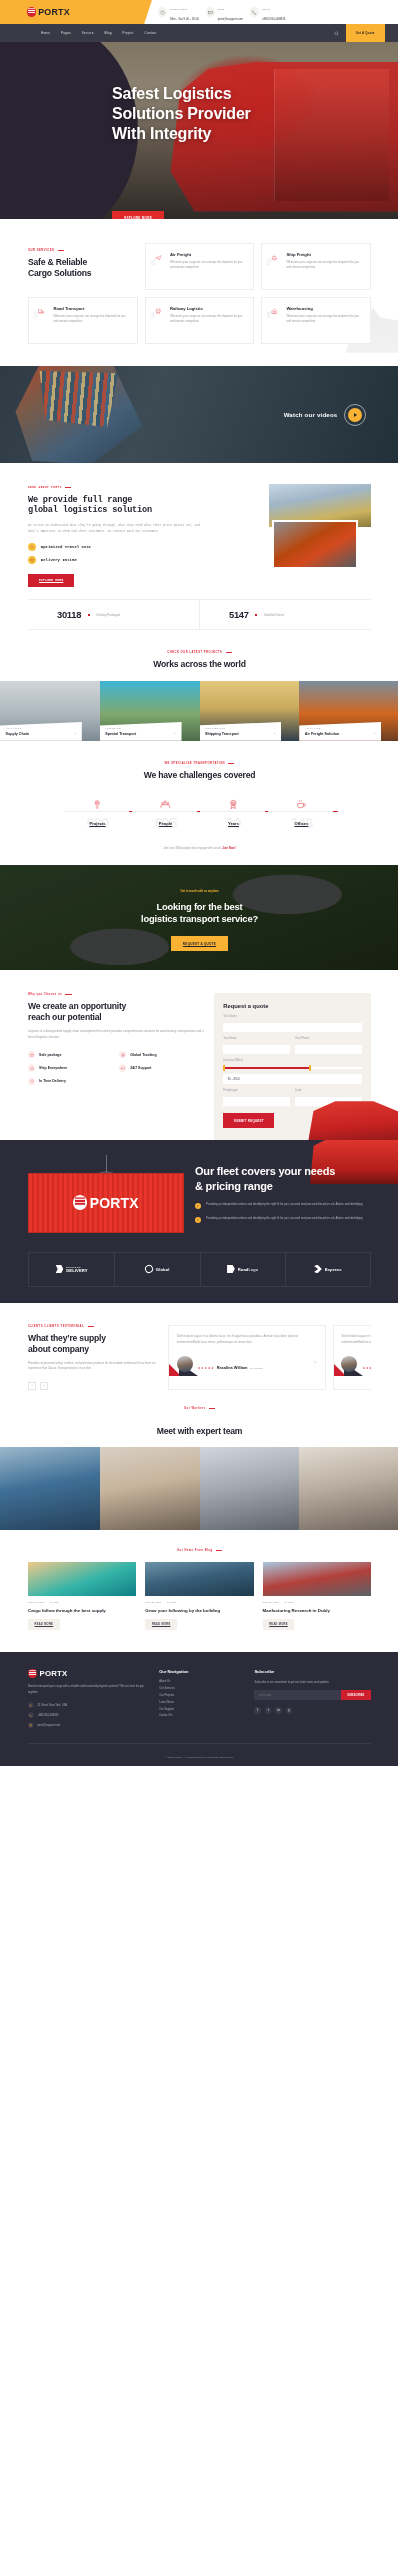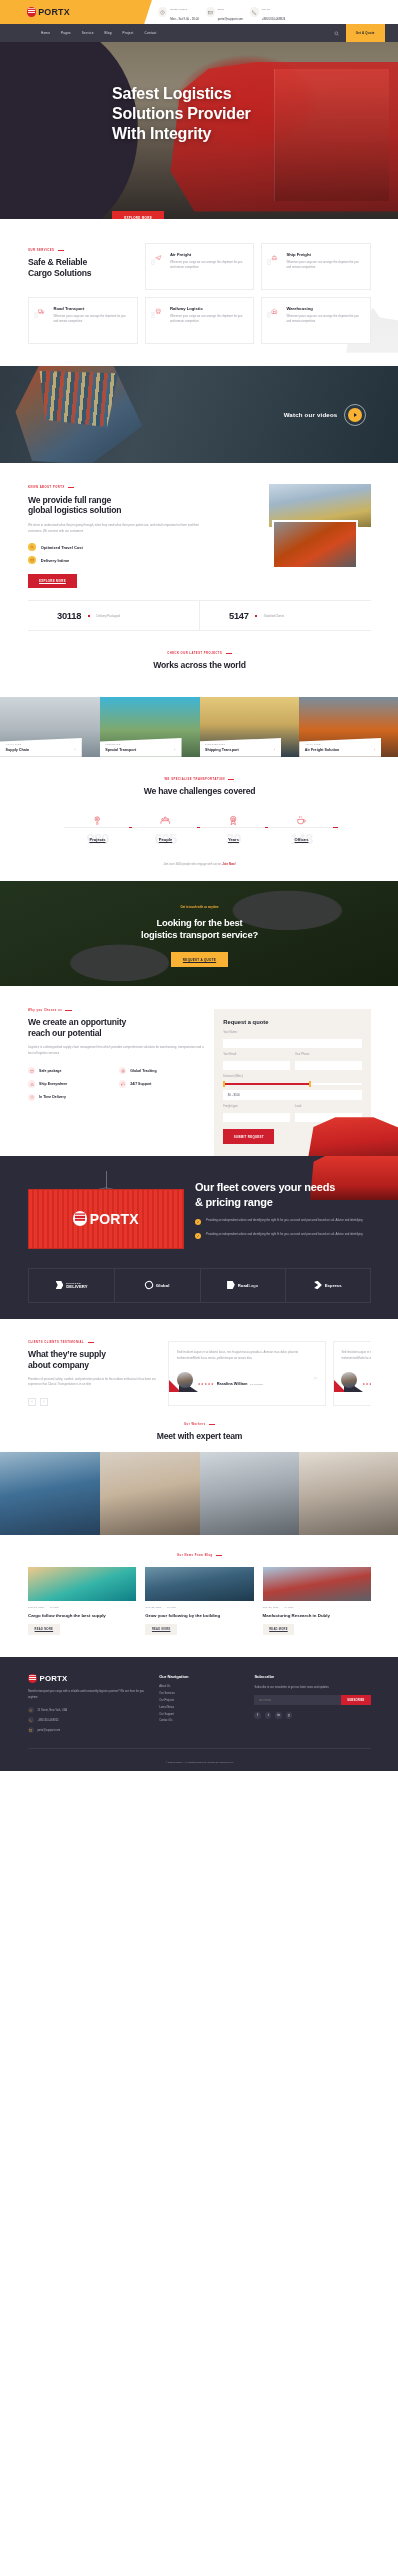--- a/index.html
+++ b/index.html
@@ -133,21 +133,21 @@
   .play-ring { width:22px; height:22px; border-radius:50%; border:1.1px solid rgba(255,255,255,.55);
     display:flex; align-items:center; justify-content:center; }
   .play {
     width:14px; height:14px; border-radius:50%; background:#f9b233;
     display:flex; align-items:center; justify-content:center;
   }
   .play i { width:0;height:0;border-left:3.9px solid #23232e;border-top:2.5px solid transparent;border-bottom:2.5px solid transparent; margin-left:1.1px;}
 
   
   .about { padding:23px 0 12.2px; display:flex; gap:11px; }
-  .about-l { width:174px; }
+  .about-l { width:174px;font-family:Liberation Mono, monospace; }
   .about-l .sec-title { margin-top:5.5px; }
   .about-p { font-size:2.9px; color:#9a9aa4; line-height:2.05; margin-top:6.6px; }
   .about-feat { margin-top:8.9px; display:flex; flex-direction:column; gap:5px; }
   .af { display:flex; align-items:center; gap:5px; }
   .af-ic { width:7.8px; height:7.8px; border-radius:50%; background:#f9bd3f; display:flex; align-items:center; justify-content:center; }
   .af-ic svg { width:4.4px; height:4.4px; stroke:#6b4c06; fill:none; stroke-width:1.5; }
   .af-t { font-size:4px; font-weight:bold; color:#23232e; }
   .about-btn { margin-top:10px; display:inline-block; background:#cf1f2e; color:#fff; font-size:2.9px; font-weight:bold; letter-spacing:0.3px; padding:5px 11px; }
   .about-r { flex:1; position:relative; height:83px; }
   .ar-top {
@@ -162,21 +162,21 @@
 
   
   .counters { display:flex; border-top:0.6px solid #eee; border-bottom:0.6px solid #eee; margin-bottom:21px; }
   .cn { flex:1; display:flex; align-items:center; gap:6.6px; padding:8.9px 0 8.9px 29px; }
   .cn + .cn { border-left:0.6px solid #eee; }
   .cn-num { font-size:9.4px; font-weight:bold; color:#23232e; letter-spacing:-0.3px; }
   .cn-dot { width:2.2px; height:2.2px; background:#cf1f2e; }
   .cn-lbl { font-size:2.8px; color:#9a9aa4; }
 
   
-  .proj-head { text-align:center; padding-bottom:26px; }
+  .proj-head { text-align:center; padding-bottom:11px; }
   .proj-head .sec-title { margin-top:5px; }
   .proj-grid { display:grid; grid-template-columns:repeat(4,1fr); }
   .proj { position:relative; height:60px; overflow:hidden; }
   .p1 { background:linear-gradient(180deg,#cfd6da 0%,#aeb7bd 55%,#7d8a93 100%); }
   .p2 { background:linear-gradient(180deg,#3fb5d6 0%,#7fa86d 55%,#4c6b4a 100%); }
   .p3 { background:linear-gradient(180deg,#e3c87a 0%,#c9a95e 45%,#2f3f4b 100%); }
   .p4 { background:linear-gradient(180deg,#7a8d9c 0%,#d1661f 55%,#6b3e22 100%); }
   .proj-cap {
     position:absolute; left:0; bottom:0; width:82%; background:#fff;
     padding:5px 5.5px 5px 5.5px; clip-path:polygon(0 18%,100% 0,100% 100%,0 100%);
@@ -311,21 +311,21 @@
   .tavatar { width:16px; height:16px; border-radius:50%; flex:none; z-index:2; margin-bottom:4.4px;
     background:linear-gradient(170deg,#cfcfd4,#7d6a5a 55%,#3a4a63); }
   .tmeta { z-index:2; padding-bottom:5.5px; }
   .stars { color:#d6202b; font-size:3px; letter-spacing:0.6px; }
   .tname { font-size:3.9px; font-weight:bold; margin-top:2.2px; color:#23232e; }
   .trole { font-size:2.5px; color:#9a9aa4; margin-top:1.1px; }
   .tquote { margin-left:auto; color:#e6e6ea; font-size:11.6px; line-height:.6; padding-bottom:7.8px; z-index:2; }
 
   
   .team-head { text-align:center; padding-bottom:10px; }
-  .team-head .sec-title { margin-top:5px; }
+  .team-head .sec-title { margin-top:16px; }
   .team-grid { display:grid; grid-template-columns:repeat(4,1fr); }
   .tm { height:83px; }
   .tm1 { background:linear-gradient(170deg,#9bb8cc 0%,#3f6f96 45%,#25405a 100%); }
   .tm2 { background:linear-gradient(170deg,#d8cfc4 0%,#c7b49c 45%,#6c5f52 100%); }
   .tm3 { background:linear-gradient(170deg,#cfd7dd 0%,#a2a9b0 45%,#5e646a 100%); }
   .tm4 { background:linear-gradient(170deg,#e3dcd2 0%,#b9ada0 45%,#6f665c 100%); }
 
   
   .blog { padding:19px 0 22px; }
   .blog-head { text-align:center; padding-bottom:10px; }

